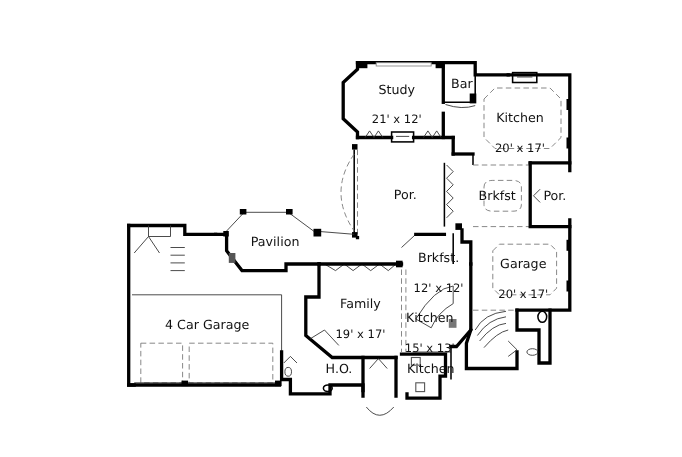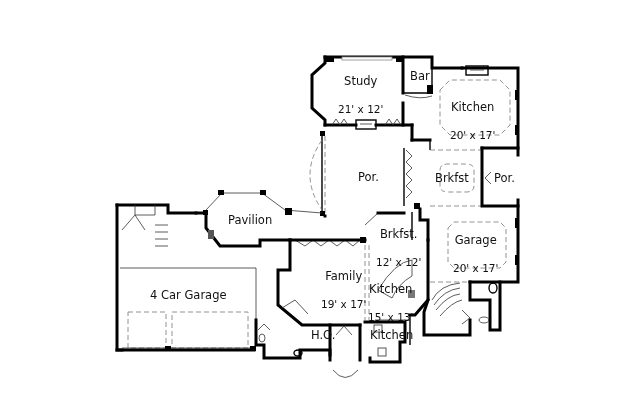--- a/index.html
+++ b/index.html
@@ -179,26 +179,26 @@
   <span>Brkfst.</span>
   <span class="dim">12' x 12'</span>
 </div>
 <div class="lbl" style="left:453px;top:234px;">
   <span>Garage</span>
   <span class="dim">20' x 17'</span>
 </div>
 <div class="lbl" style="left:150px;top:289px;">
   <span>4 Car Garage</span>
 </div>
-<div class="lbl" style="left:321px;top:270px;">
+<div class="lbl" style="left:305px;top:270px;">
   <span>Family</span>
   <span class="dim">19' x 17'</span>
 </div>
 <div class="lbl" style="left:368px;top:283px;">
   <span>Kitchen</span>
   <span class="dim">15' x 13'</span>
 </div>
-<div class="lbl" style="left:311px;top:329px;">
+<div class="lbl" style="left:296px;top:329px;">
   <span>H.O.</span>
 </div>
 <div class="lbl" style="left:370px;top:329px;">
   <span>Kitchen</span>
 </div>
 
 </body></html>

